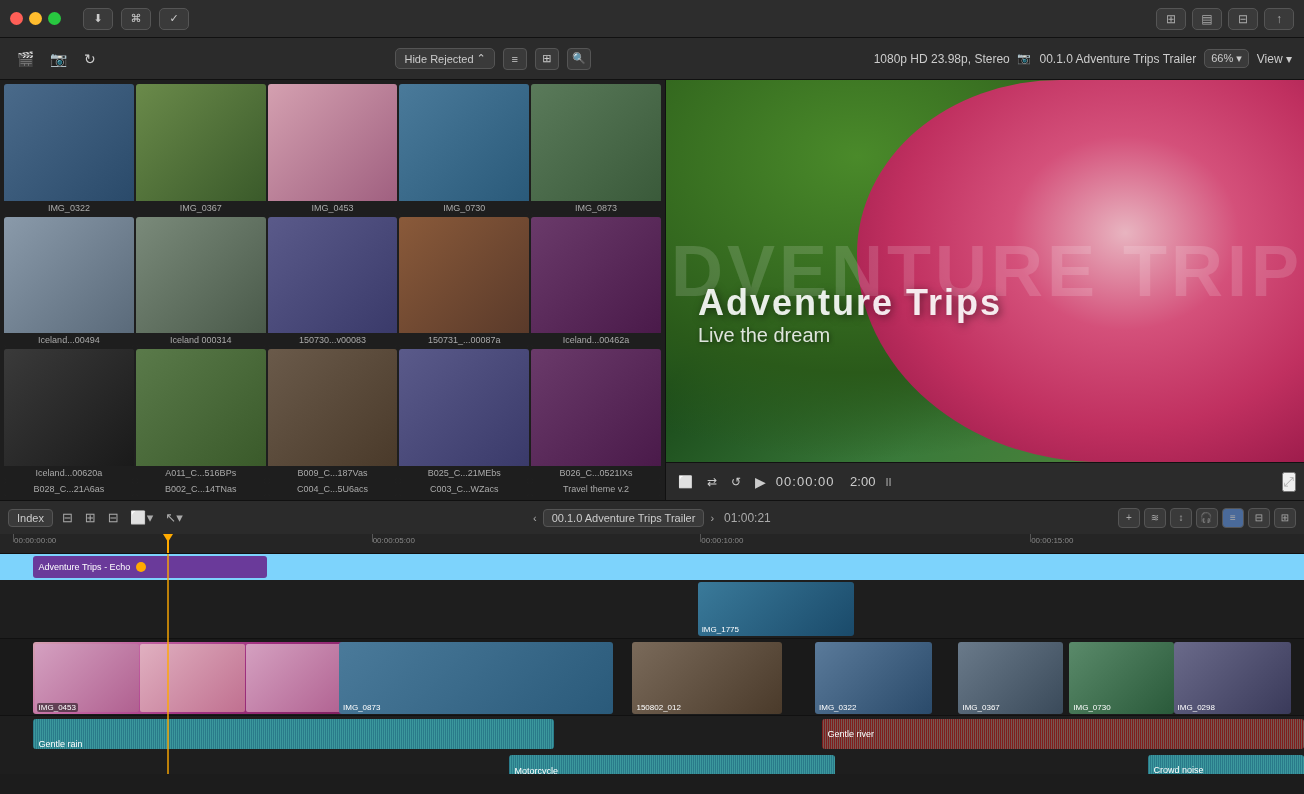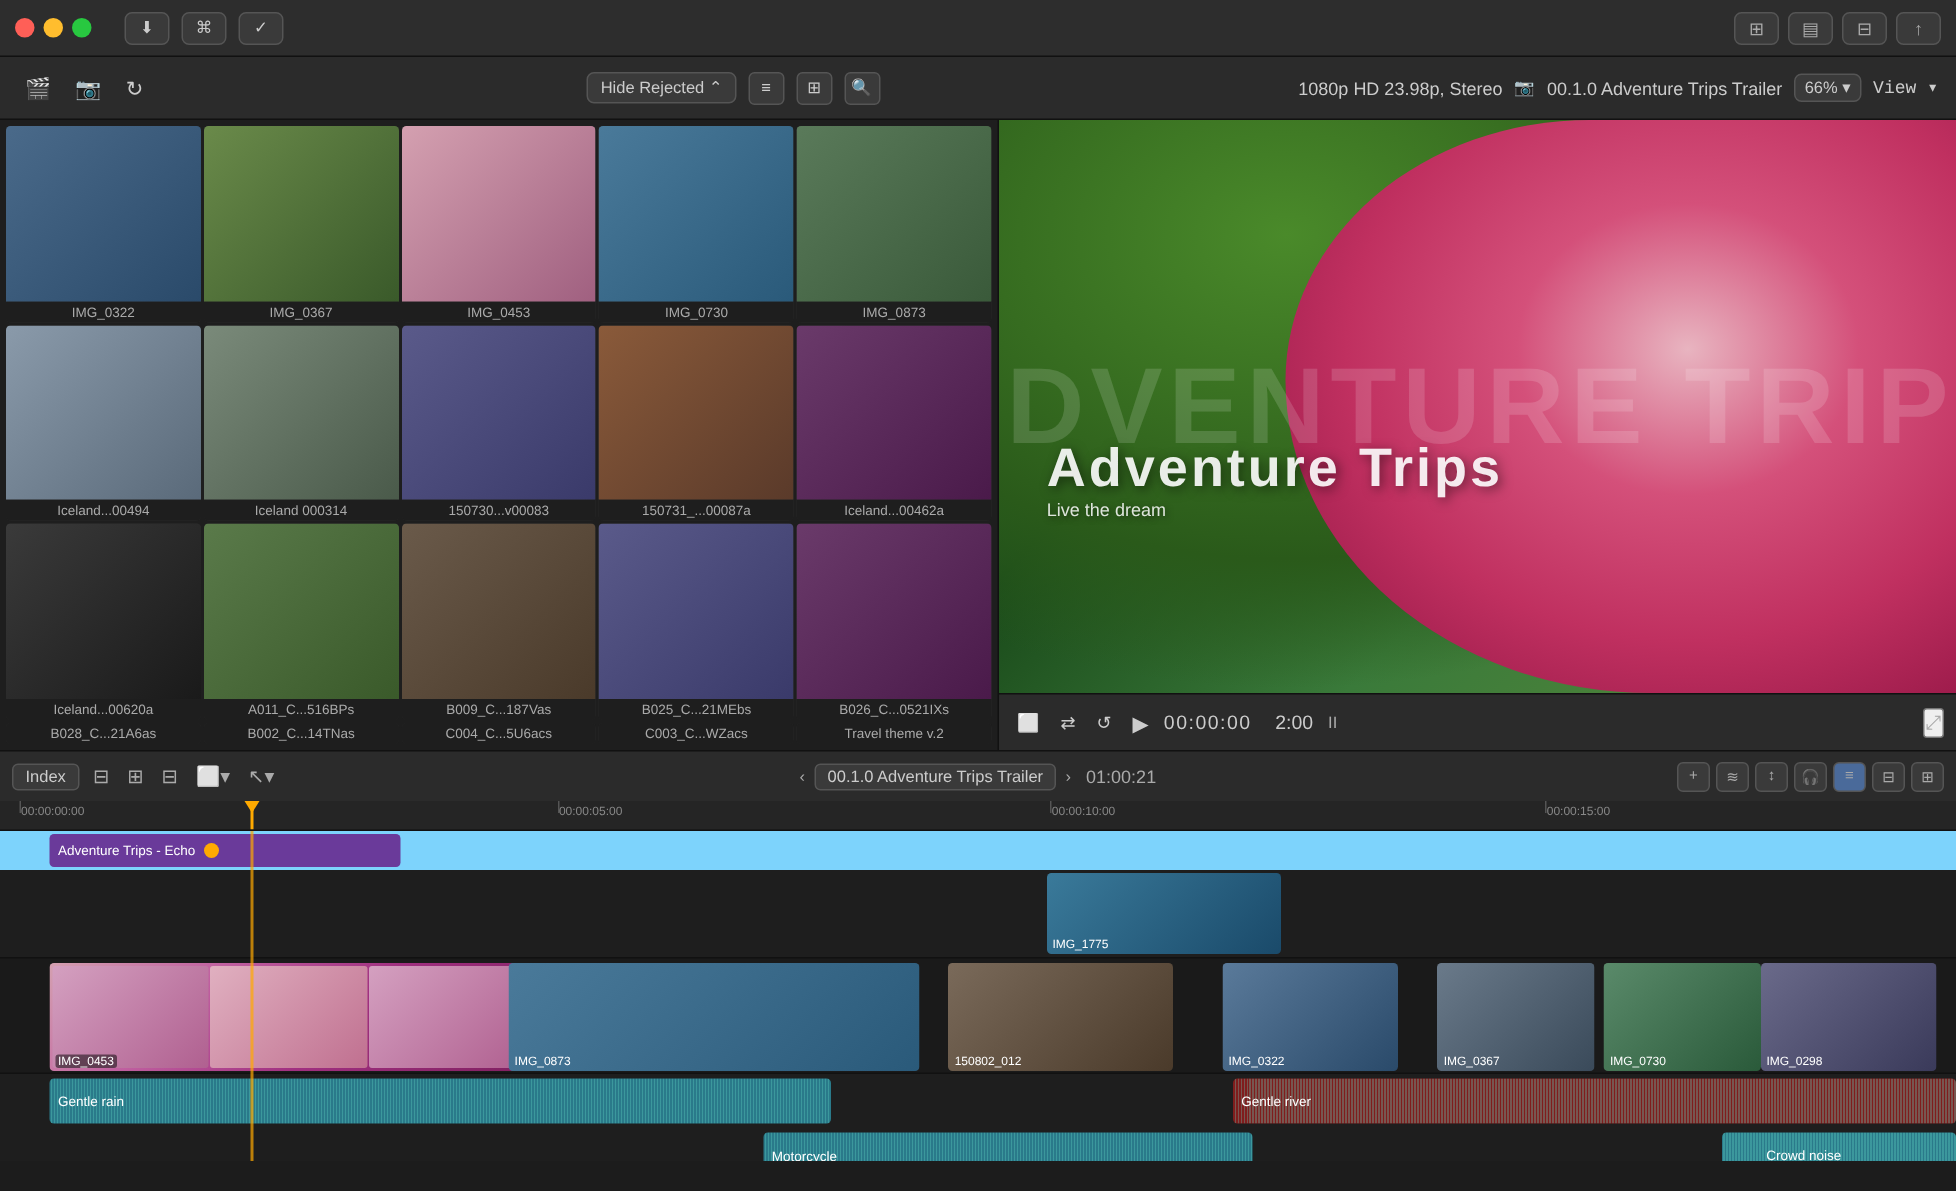--- a/index.html
+++ b/index.html
@@ -89,21 +89,20 @@
       color: #ccc;
       font-size: 11px;
       cursor: pointer;
     }
     .view-btn {
       background: none;
       border: none;
       color: #ccc;
       font-size: 12px;
       cursor: pointer;
-      font-family: Liberation Mono, monospace;
     }
 
     
     .browser-panel {
       width: 666px;
       background: #1e1e1e;
       border-right: 1px solid #111;
       display: flex;
       flex-direction: column;
     }
@@ -233,21 +232,21 @@
       left: 5%;
     }
     .preview-title-text {
       font-size: 36px;
       font-weight: 900;
       color: rgba(255,255,255,0.9);
       text-shadow: 2px 2px 8px rgba(0,0,0,0.5);
       letter-spacing: 2px;
     }
     .preview-subtitle-text {
-      font-size: 12px;
+      font-size: 20px;
       color: rgba(255,255,255,0.85);
       text-shadow: 1px 1px 4px rgba(0,0,0,0.5);
     }
     .preview-bg-title {
       position: absolute;
       top: 50%;
       left: 50%;
       transform: translate(-50%, -50%);
       font-size: 72px;
       font-weight: 900;
@@ -620,36 +619,36 @@
           <div style="width:100%; height:100%; background:linear-gradient(135deg,#5a8a6a,#2a5a3a);"></div>
           <div style="position:absolute; bottom:2px; left:4px; font-size:8px; color:#fff;">IMG_0730</div>
         </div>
         <div style="position:absolute; left:90%; width:9%; height:72px; top:3px; background:#4a4a6a; border-radius:3px; overflow:hidden;">
           <div style="width:100%; height:100%; background:linear-gradient(135deg,#6a6a8a,#3a3a5a);"></div>
           <div style="position:absolute; bottom:2px; left:4px; font-size:8px; color:#fff;">IMG_0298</div>
         </div>
       </div>
 
       <div style="height:36px; position:relative; background:#1e1e1e;">
-        <div style="position:absolute; left:2.5%; width:40%; height:30px; top:3px; background:#2a7a8a; border-radius:3px; overflow:hidden; display:flex; align-items:center; padding:0 6px;">
+        <div style="position:absolute; left:2.5%; width:40%; height:30px; top:3px; background:#2a7a8a; border-radius:3px; overflow:hidden; display:flex; align-items:flex-end; padding:0 6px;">
           <span style="font-size:9px; color:#fff; z-index:2; position:relative;">Gentle rain</span>
           <div style="position:absolute; top:0; left:0; right:0; bottom:0; background:repeating-linear-gradient(90deg,transparent 0,transparent 1px,rgba(100,220,200,0.3) 1px,rgba(100,220,200,0.3) 2px);"></div>
         </div>
         <div style="position:absolute; left:63%; width:37%; height:30px; top:3px; background:#7f1d1d; border-radius:3px; overflow:hidden; display:flex; align-items:center; padding:0 6px;">
           <span style="font-size:9px; color:#fff; z-index:2; position:relative;">Gentle river</span>
           <div style="position:absolute; top:0; left:0; right:0; bottom:0; background:repeating-linear-gradient(90deg,transparent 0,transparent 1px,rgba(100,220,200,0.3) 1px,rgba(100,220,200,0.3) 2px);"></div>
         </div>
       </div>
 
       <div style="height:36px; position:relative; background:#1e1e1e;">
         <div style="position:absolute; left:39%; width:25%; height:30px; top:3px; background:#2a7a8a; border-radius:3px; overflow:hidden; display:flex; align-items:center; padding:16px 6px;">
           <span style="font-size:9px; color:#fff; z-index:2; position:relative;">Motorcycle</span>
           <div style="position:absolute; top:0; left:0; right:0; bottom:0; background:repeating-linear-gradient(90deg,transparent 0,transparent 1px,rgba(100,220,200,0.3) 1px,rgba(100,220,200,0.3) 2px);"></div>
         </div>
         <div style="position:absolute; left:88%; width:12%; height:30px; top:3px; background:#2a7a8a; border-radius:3px; overflow:hidden; display:flex; align-items:center; padding:0 6px;">
-          <span style="font-size:9px; color:#fff; z-index:2; position:relative;padding-left:24px;">Crowd noise</span>
+          <span style="font-size:9px; color:#fff; z-index:2; position:relative;">Crowd noise</span>
           <div style="position:absolute; top:0; left:0; right:0; bottom:0; background:repeating-linear-gradient(90deg,transparent 0,transparent 1px,rgba(100,220,200,0.3) 1px,rgba(100,220,200,0.3) 2px);"></div>
         </div>
       </div>
 
     </div>
   </div>
 </div>
 
 </body></html>

